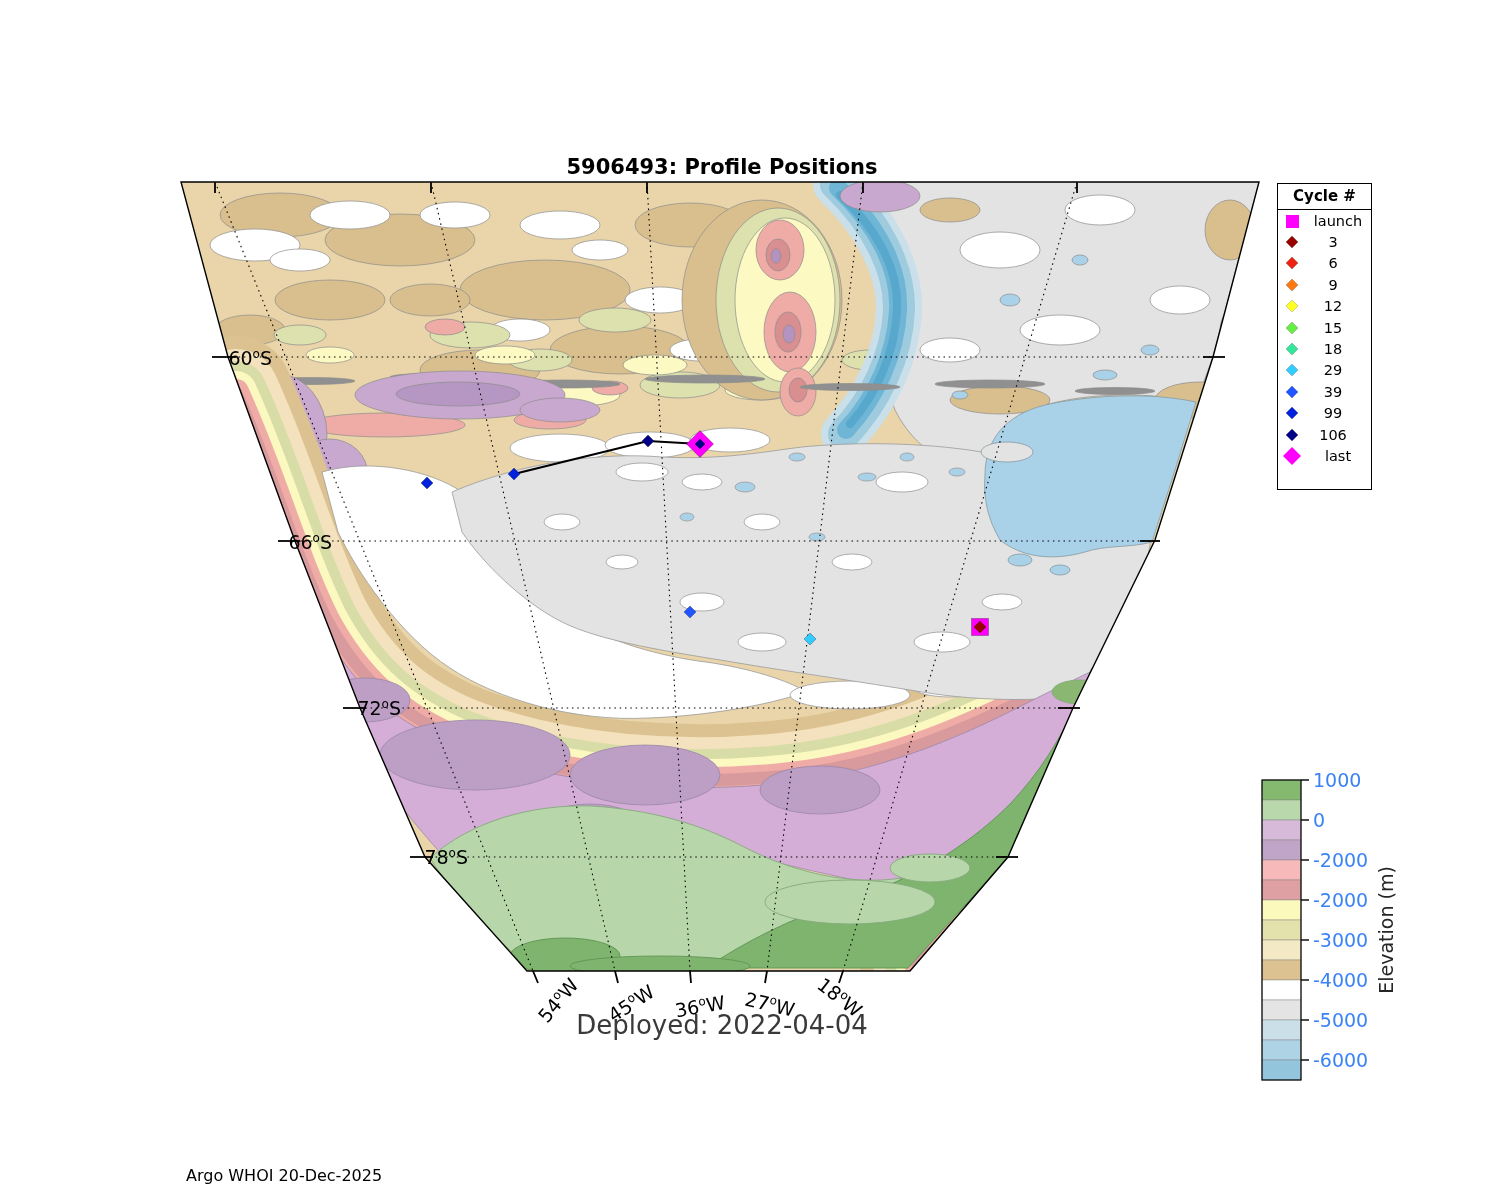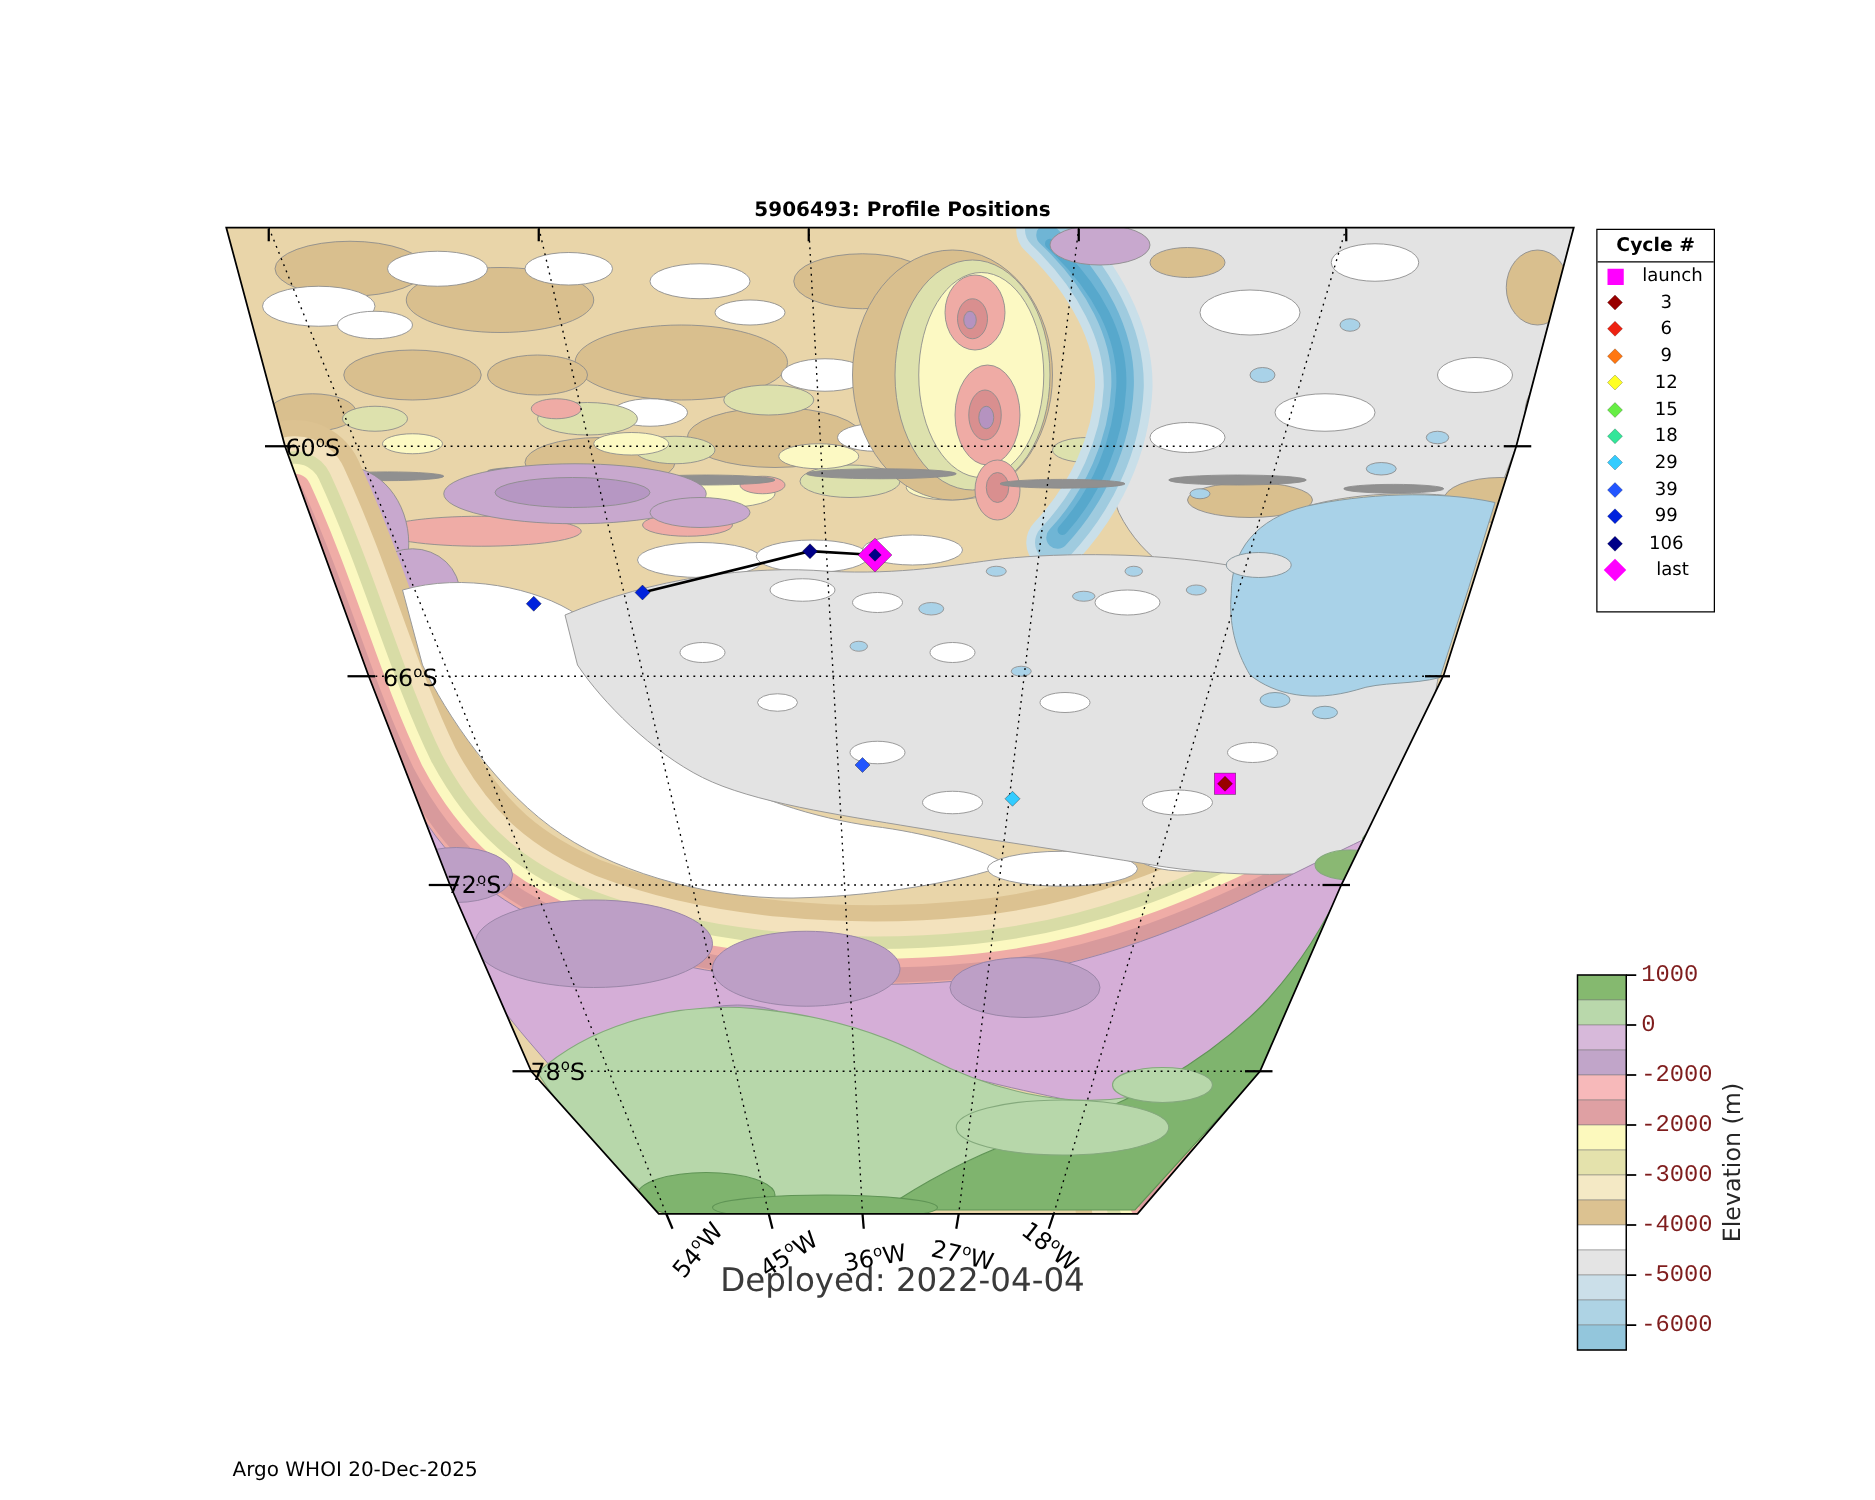--- a/index.html
+++ b/index.html
@@ -1,39 +1,39 @@
 <!DOCTYPE html>
 <html><head>
 <meta charset="utf-8">
 <style>
   html,body{margin:0;padding:0;background:#fff;}
   #page{position:relative;width:1500px;height:1200px;background:#ffffff;
         font-family:"DejaVu Sans","Liberation Sans",sans-serif;overflow:hidden;}
   .abs{position:absolute;}
   #title{left:722px;top:167px;transform:translate(-50%,-50%);
-         font-size:16px;font-weight:bold;color:#000;white-space:nowrap;}
+         font-size:21px;font-weight:bold;color:#000;white-space:nowrap;}
   #deployed{left:722px;top:1025px;transform:translate(-50%,-50%);
             font-size:26px;color:#3a3a3a;white-space:nowrap;}
   #credit{left:150px;top:1166px;font-size:16px;color:#000;white-space:nowrap;margin-left:36px;}
   .latlab{font-size:19px;color:#000;white-space:nowrap;transform:translate(-100%,-50%);margin-left:48px;}
   .lonlab{font-size:19px;color:#000;white-space:nowrap;}
   .latlab sup,.lonlab sup{font-size:12px;}
   
   #legend{left:1277px;top:183px;width:95px;height:307px;background:#fff;
           border:1.7px solid #000;box-sizing:border-box;}
   #legend .ltitle{height:25px;line-height:25px;text-align:center;font-weight:bold;
                   font-size:15px;border-bottom:1px solid #000;}
   #legend .lrow{height:21.4px;display:flex;align-items:center;}
   #legend .lmark{width:27px;display:flex;justify-content:center;align-items:center;flex:none;}
   #legend .llab{flex:1;font-size:14.5px;color:#000;}
   #legend .num .llab{text-align:center;padding-right:10px;}
   #legend .word .llab{text-align:center;}
   
   #cbar-ticks div{position:absolute;left:1313px;transform:translateY(-50%);
-                  font-size:19px;color:#7f1d1d;white-space:nowrap;font-family:Liberation Mono, monospace;}
+                  font-size:19px;color:#3b82f6;white-space:nowrap;}
   #cbar-label{left:1386px;top:930px;transform:translate(-50%,-50%) rotate(-90deg);
               font-size:19px;color:#262626;white-space:nowrap;}
 </style>
 </head>
 <body>
 
 <div id="page">
 
 <svg width="1500" height="1200" viewBox="0 0 1500 1200" class="abs" style="left:0;top:0">
   <defs>
@@ -286,21 +286,21 @@
         <path d="M700,430.5 L713.5,444 L700,457.5 L686.5,444 Z" fill="#ff00ff" stroke="rgba(0,0,0,0.45)" stroke-width="0.6"></path>
         <path d="M700,439 L705,444 L700,449 L695,444 Z" fill="#000088" stroke="rgba(0,0,0,0.45)" stroke-width="0.6"></path>
       </g>
 </svg>
 
 <div id="title" class="abs">5906493: Profile Positions</div>
 <div id="deployed" class="abs">Deployed: 2022-04-04</div>
 <div id="credit" class="abs">Argo WHOI 20-Dec-2025</div>
 
 <div class="abs latlab" style="left:224px;top:358px"><span>60</span><sup>o</sup><span>S</span></div>
-<div class="abs latlab" style="left:302px;top:542px"><span>66</span><sup>o</sup><span>S</span></div>
+<div class="abs latlab" style="left:284px;top:542px"><span>66</span><sup>o</sup><span>S</span></div>
 <div class="abs latlab" style="left:353px;top:708px"><span>72</span><sup>o</sup><span>S</span></div>
 <div class="abs latlab" style="left:420px;top:857px"><span>78</span><sup>o</sup><span>S</span></div>
 
 <div class="abs lonlab" style="left:558px;top:1000px;transform:translate(-50%,-50%) rotate(-50deg)"><span>54</span><sup>o</sup><span>W</span></div>
 <div class="abs lonlab" style="left:631px;top:1003px;transform:translate(-50%,-50%) rotate(-33deg)"><span>45</span><sup>o</sup><span>W</span></div>
 <div class="abs lonlab" style="left:700px;top:1006px;transform:translate(-50%,-50%) rotate(-10deg)"><span>36</span><sup>o</sup><span>W</span></div>
 <div class="abs lonlab" style="left:770px;top:1004px;transform:translate(-50%,-50%) rotate(13deg)"><span>27</span><sup>o</sup><span>W</span></div>
 <div class="abs lonlab" style="left:840px;top:997px;transform:translate(-50%,-50%) rotate(38deg)"><span>18</span><sup>o</sup><span>W</span></div>
 
 <div id="legend" class="abs">

